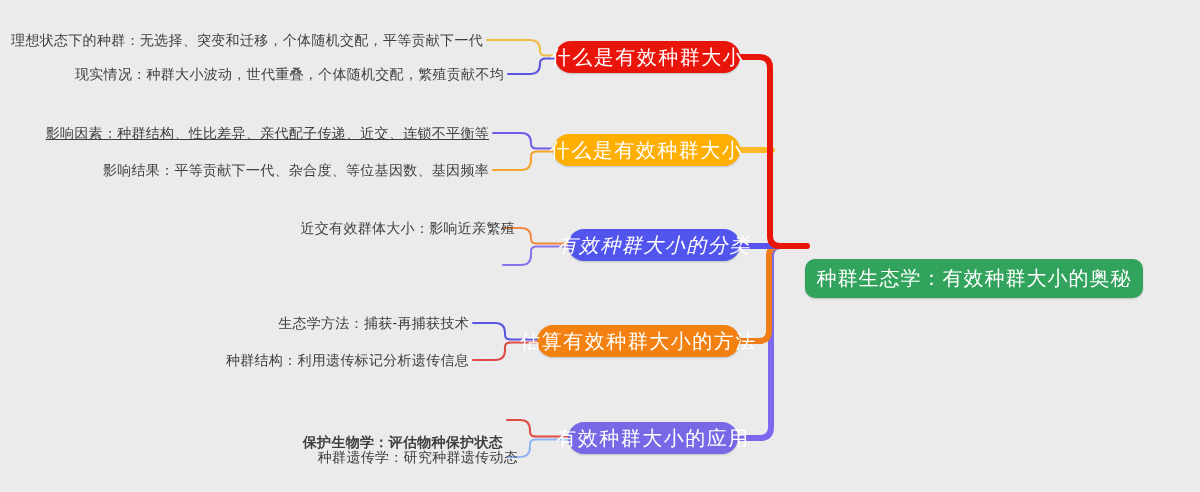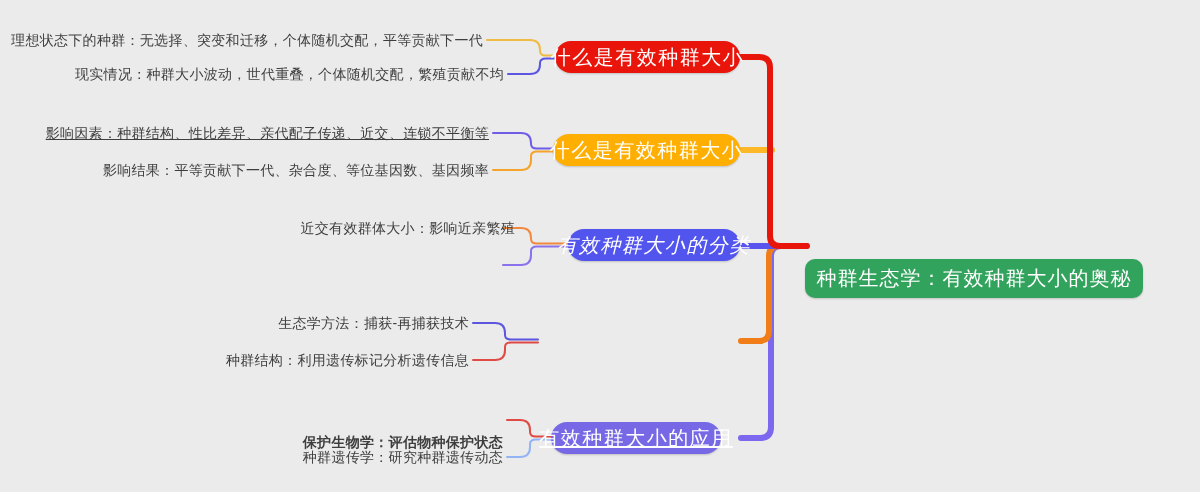--- a/index.html
+++ b/index.html
@@ -38,21 +38,21 @@
   }
   .node{
     position:absolute;z-index:2;display:flex;align-items:center;justify-content:center;
     color:#fff;font-size:20px;letter-spacing:1.5px;white-space:nowrap;
     height:32px;border-radius:16px;box-shadow:0 1px 2px rgba(0,0,0,.18);
   }
   .node.b1{left:555px;top:41px;width:185px;background:var(--node-red);}
   .node.b2{left:553px;top:134px;width:187px;background:var(--node-amber);}
   .node.b3{left:568px;top:229px;width:172px;background:var(--node-blue);font-style:italic;}
   .node.b4{left:537px;top:325px;width:203px;background:var(--node-orange);}
-  .node.b5{left:551px;top:422px;width:170px;background:var(--node-purple);text-decoration:underline;}
+  .node.b5{left:568px;top:422px;width:170px;background:var(--node-purple);}
   .root-node{
     position:absolute;z-index:2;left:805px;top:227px;width:338px;height:39px;
     display:flex;align-items:center;justify-content:center;
     background:var(--node-green);color:#fff;font-size:20px;letter-spacing:1px;
     border-radius:10px;white-space:nowrap;box-shadow:0 1px 2px rgba(0,0,0,.18);margin-top:32px;
   }
 </style>
 </head>
 <body>
 
@@ -87,22 +87,23 @@
 
   <div class="leaf" style="right:711px;top:125px;text-decoration:underline;">影响因素：种群结构、性比差异、亲代配子传递、近交、连锁不平衡等</div>
   <div class="leaf" style="right:711px;top:162px;">影响结果：平等贡献下一代、杂合度、等位基因数、基因频率</div>
 
   <div class="leaf" style="right:685px;top:220px;">近交有效群体大小：影响近亲繁殖</div>
 
   <div class="leaf" style="right:731px;top:315px;">生态学方法：捕获-再捕获技术</div>
   <div class="leaf" style="right:731px;top:352px;">种群结构：利用遗传标记分析遗传信息</div>
 
   <div class="leaf" style="right:697px;top:434px;font-weight:bold;">保护生物学：评估物种保护状态</div>
-  <div class="leaf" style="right:697px;top:449px;">种群遗传学：研究种群遗传动态</div>
+  <div class="leaf" style="right:682px;top:449px;">种群遗传学：研究种群遗传动态</div>
 
   <div class="node b1">什么是有效种群大小</div>
   <div class="node b2">什么是有效种群大小</div>
   <div class="node b3">有效种群大小的分类</div>
+  <div class="node b4">估算有效种群大小的方法</div>
   <div class="node b5">有效种群大小的应用</div>
 
   <div class="root-node">种群生态学：有效种群大小的奥秘</div>
 
 </div>
 
 </body></html>

